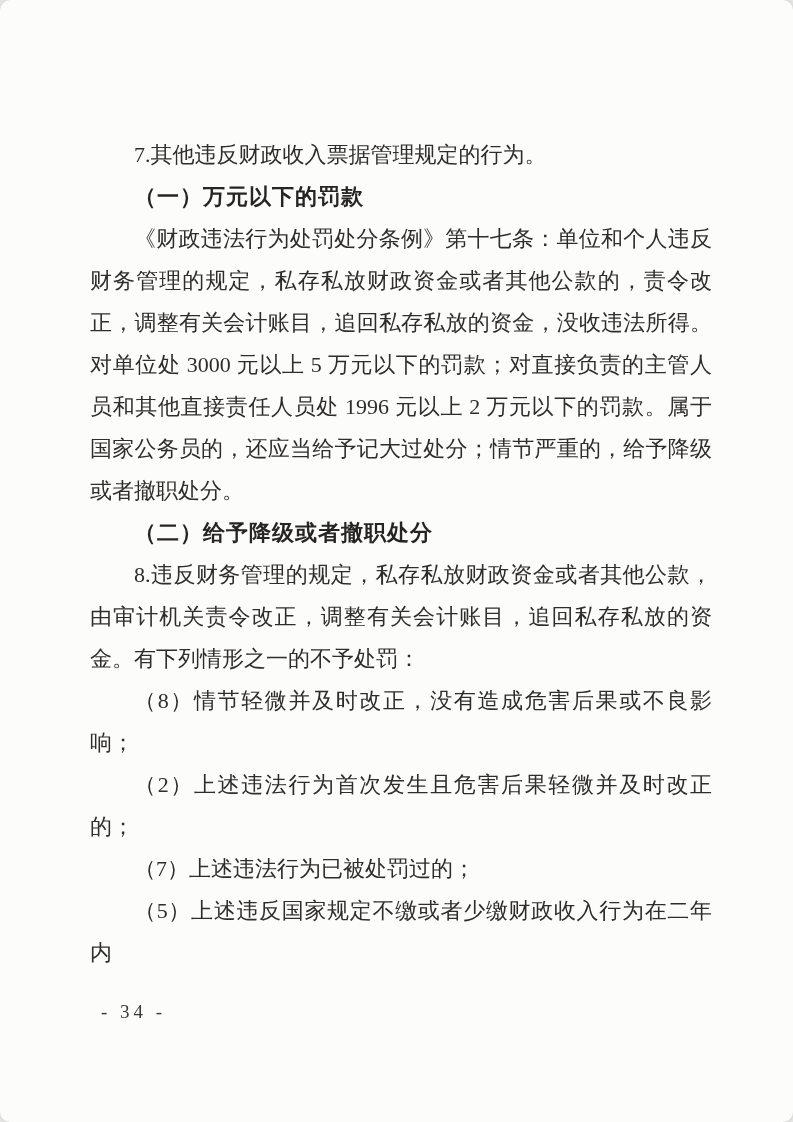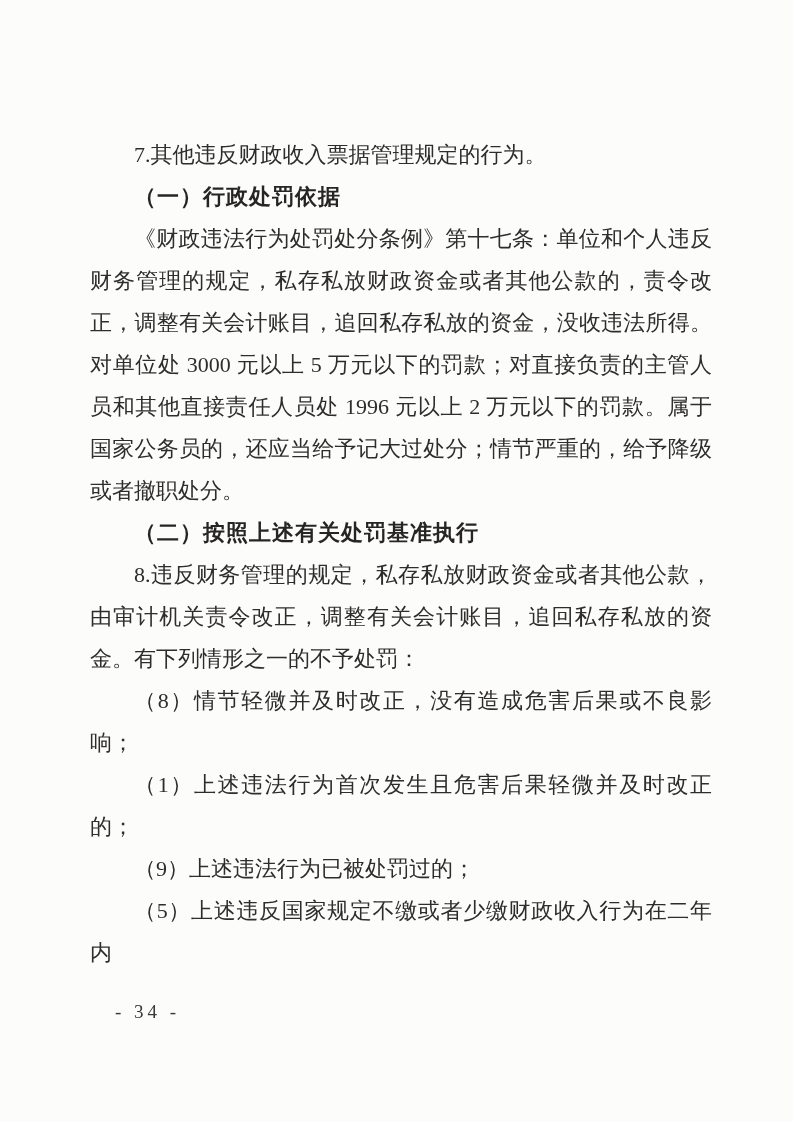--- a/index.html
+++ b/index.html
@@ -9,20 +9,21 @@
   }
   .page {
     position: relative;
     width: 793px;
     height: 1122px;
     margin: 0 auto;
     background: #fcfcfb;
     overflow: hidden;
     box-shadow: 0 0 4px rgba(0,0,0,0.15);
     font-family: "Liberation Serif", "DejaVu Serif", serif;
+    border-radius: 10px;
   }
   .content {
     position: absolute;
     left: 90px;
     top: 134px;
     width: 622px;
     font-size: 22px;
     line-height: 42px;
     color: #2e2d2b;
     text-align: justify;
@@ -39,37 +40,37 @@
     color: #222120;
   }
   
   .heading-2 {
     font-weight: 700;
     color: #262523;
     letter-spacing: 1px;
   }
   .page-number {
     position: absolute;
-    left: 115px;
+    left: 101px;
     top: 1001px;
     font-size: 19px;
     letter-spacing: 4px;
     color: #3a3936;
     font-family: "Liberation Serif", "DejaVu Serif", serif;
   }
 </style>
 </head>
 <body>
 
 <div class="page">
   <main class="content">
     <p>7.其他违反财政收入票据管理规定的行为。</p>
-    <p class="heading-2">（一）行政处罚依据</p>
+    <p class="heading-2">（一）万元以下的罚款</p>
     <p>《财政违法行为处罚处分条例》第十七条：单位和个人违反财务管理的规定，私存私放财政资金或者其他公款的，责令改正，调整有关会计账目，追回私存私放的资金，没收违法所得。对单位处 3000 元以上 5 万元以下的罚款；对直接负责的主管人员和其他直接责任人员处 1996 元以上 2 万元以下的罚款。属于国家公务员的，还应当给予记大过处分；情节严重的，给予降级或者撤职处分。</p>
-    <p class="heading-2">（二）按照上述有关处罚基准执行</p>
+    <p class="heading-2">（二）给予降级或者撤职处分</p>
     <p>8.违反财务管理的规定，私存私放财政资金或者其他公款，由审计机关责令改正，调整有关会计账目，追回私存私放的资金。有下列情形之一的不予处罚：</p>
     <p>（8）情节轻微并及时改正，没有造成危害后果或不良影响；</p>
-    <p>（1）上述违法行为首次发生且危害后果轻微并及时改正的；</p>
-    <p>（9）上述违法行为已被处罚过的；</p>
+    <p>（2）上述违法行为首次发生且危害后果轻微并及时改正的；</p>
+    <p>（7）上述违法行为已被处罚过的；</p>
     <p>（5）上述违反国家规定不缴或者少缴财政收入行为在二年内</p>
   </main>
   <div class="page-number">- 34 -</div>
 </div>
 
 </body></html>

